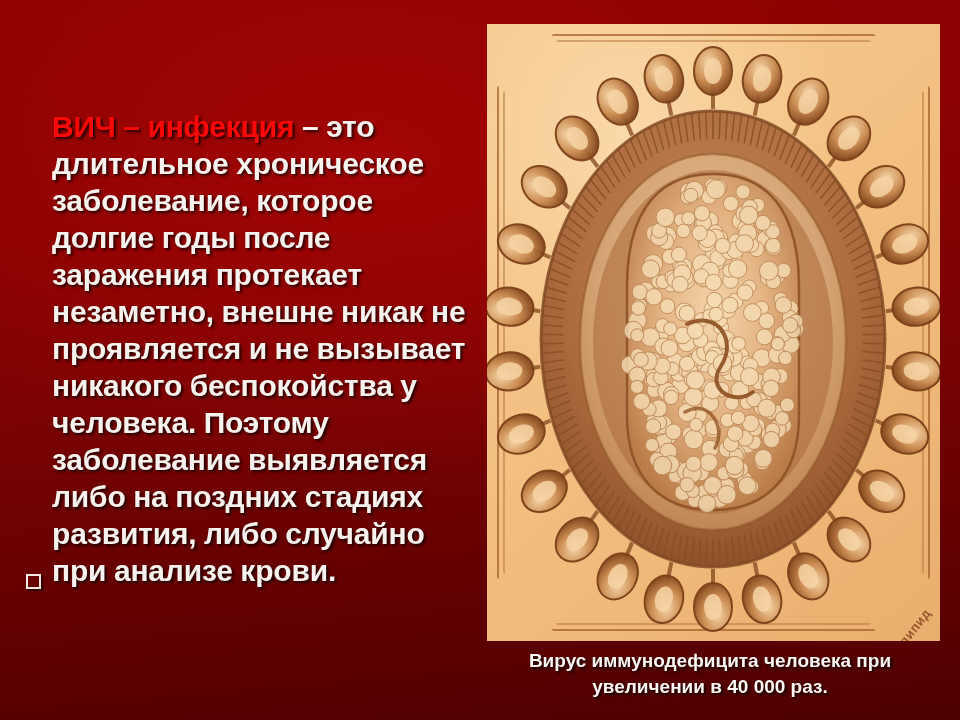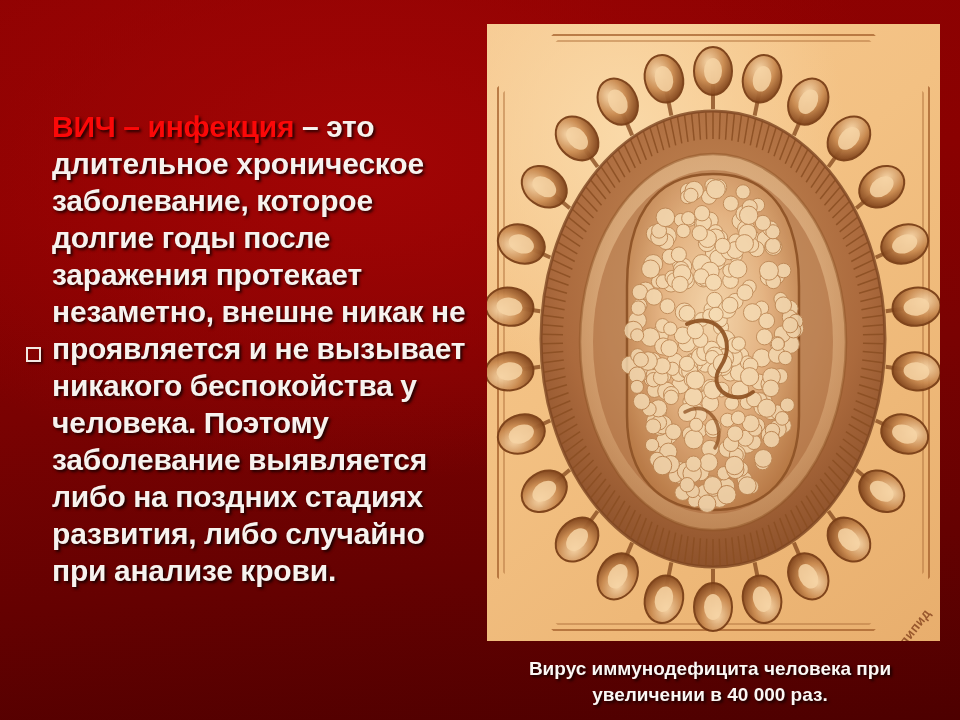--- a/index.html
+++ b/index.html
@@ -20,21 +20,21 @@
 
   
   #body-block {
     position: absolute;
     left: 26px;
     top: 108px;
     width: 440px;
   }
   .bullet-row {
     display: flex;
-    align-items: center;
+    align-items: flex-end;
   }
   .bullet-mark {
     flex: 0 0 auto;
     width: 15px;
     height: 15px;
     margin-top: 11px;
     margin-right: 11px;
     border: 2px solid #f2e8e2;
     box-sizing: border-box;
     box-shadow: 2px 2px 2px rgba(0,0,0,0.55);
@@ -112,21 +112,20 @@
     position: absolute;
     left: 470px;
     top: 648px;
     width: 480px;
     text-align: center;
     font-size: 19px;
     font-weight: bold;
     line-height: 26px;
     color: #fbf7f4;
     text-shadow: 2px 2px 3px rgba(0,0,0,0.75);
-    margin-top: 8px;
   }
 </style>
 </head>
 <body>
 
 <div id="slide">
 
   <div id="body-block">
     <div class="bullet-row">
       <span class="bullet-mark"></span>

